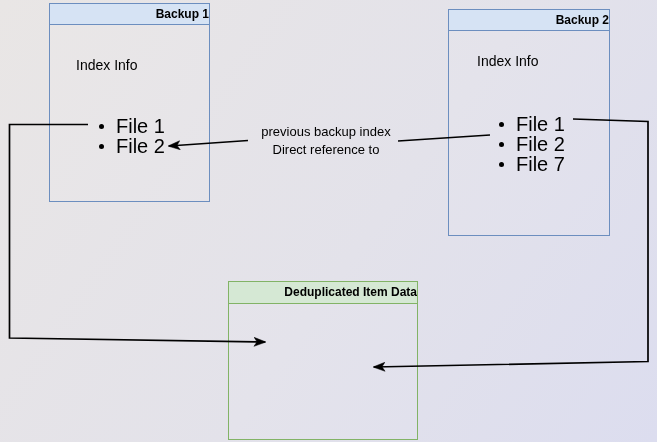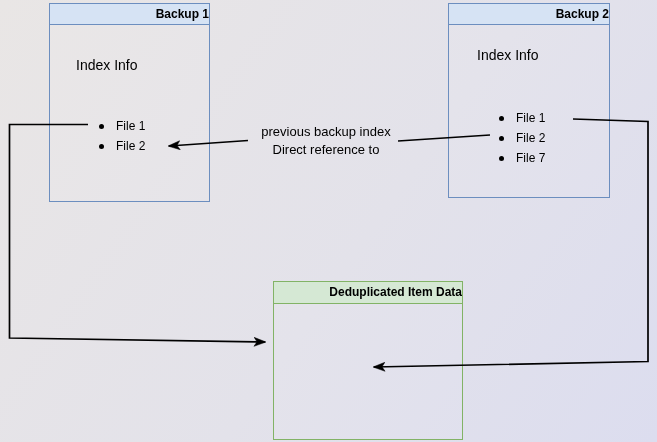--- a/index.html
+++ b/index.html
@@ -13,29 +13,29 @@
     border:1.5px solid var(--blue-border);
     background:rgba(255,255,255,0.06);
     box-sizing:border-box;
   }
   .node .hdr{
     height:20px;line-height:20px;
     border-bottom:1.5px solid var(--blue-border);
     background:var(--blue-fill);
     text-align:right;font-weight:bold;font-size:12px;
   }
-  .node.green{border-color:var(--green-border);margin-left:45px;}
+  .node.green{border-color:var(--green-border);}
   .node.green .hdr{
     background:var(--green-fill);
     border-bottom-color:var(--green-border);
     height:21px;line-height:21px;
   }
   .subtitle{position:absolute;font-size:14px;white-space:nowrap;}
   ul.filelist{
-    position:absolute;margin:0;padding:0;list-style:none;font-size:12px;
+    position:absolute;margin:0;padding:0;list-style:none;font-size:20px;
   }
   ul.filelist li{
     display:flex;align-items:center;height:20px;white-space:nowrap;
   }
   ul.filelist li .dot{
     width:5px;height:5px;border-radius:50%;background:#000;
     flex:0 0 5px;margin-right:12px;
   }
   #b1 ul.filelist{left:49px;top:112px;}
   #b1 .subtitle{left:26px;top:53px;}
@@ -61,21 +61,21 @@
           <span class="dot"></span>
           <span>File 1</span>
         </li>
         <li>
           <span class="dot"></span>
           <span>File 2</span>
         </li>
       </ul>
   </div>
 
-  <div class="node" id="b2" style="left:448px;top:3px;width:162px;height:195px;">
+  <div class="node" id="b2" style="left:448px;top:9px;width:162px;height:227px;">
     <div class="hdr">Backup 2</div>
     <div class="subtitle">Index Info</div>
     <ul class="filelist">
         <li>
           <span class="dot"></span>
           <span>File 1</span>
         </li>
         <li>
           <span class="dot"></span>
           <span>File 2</span>

